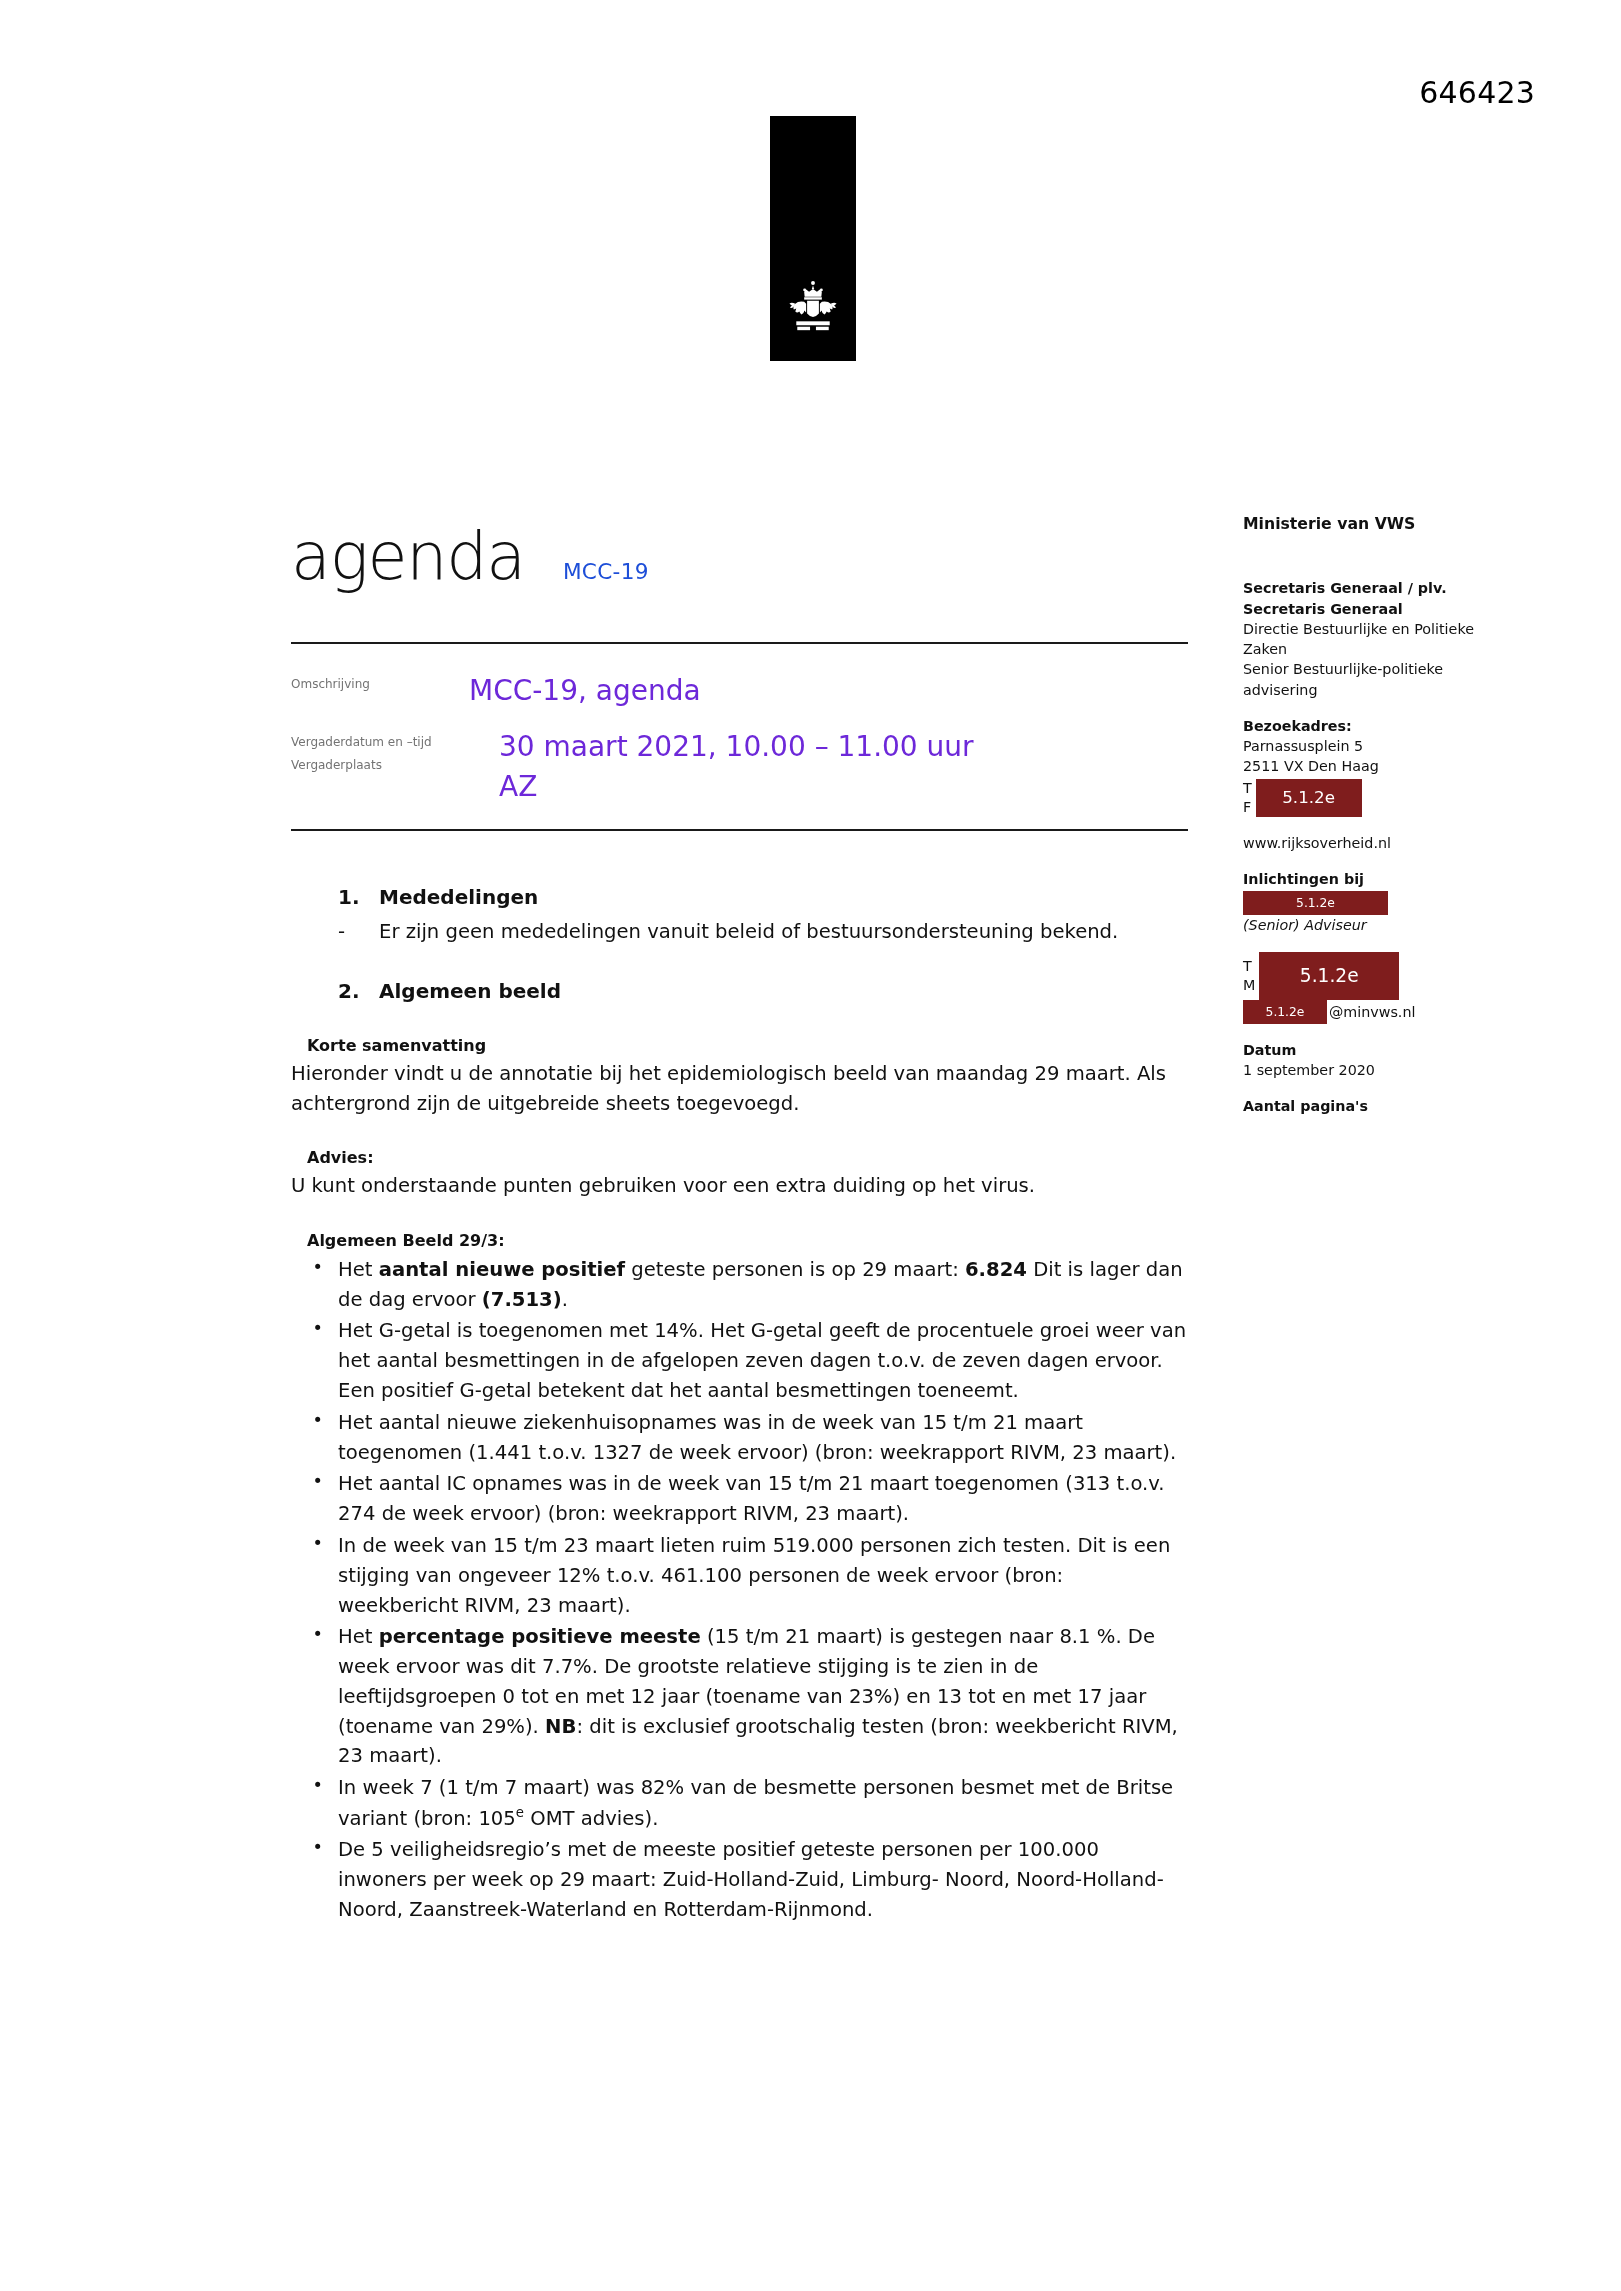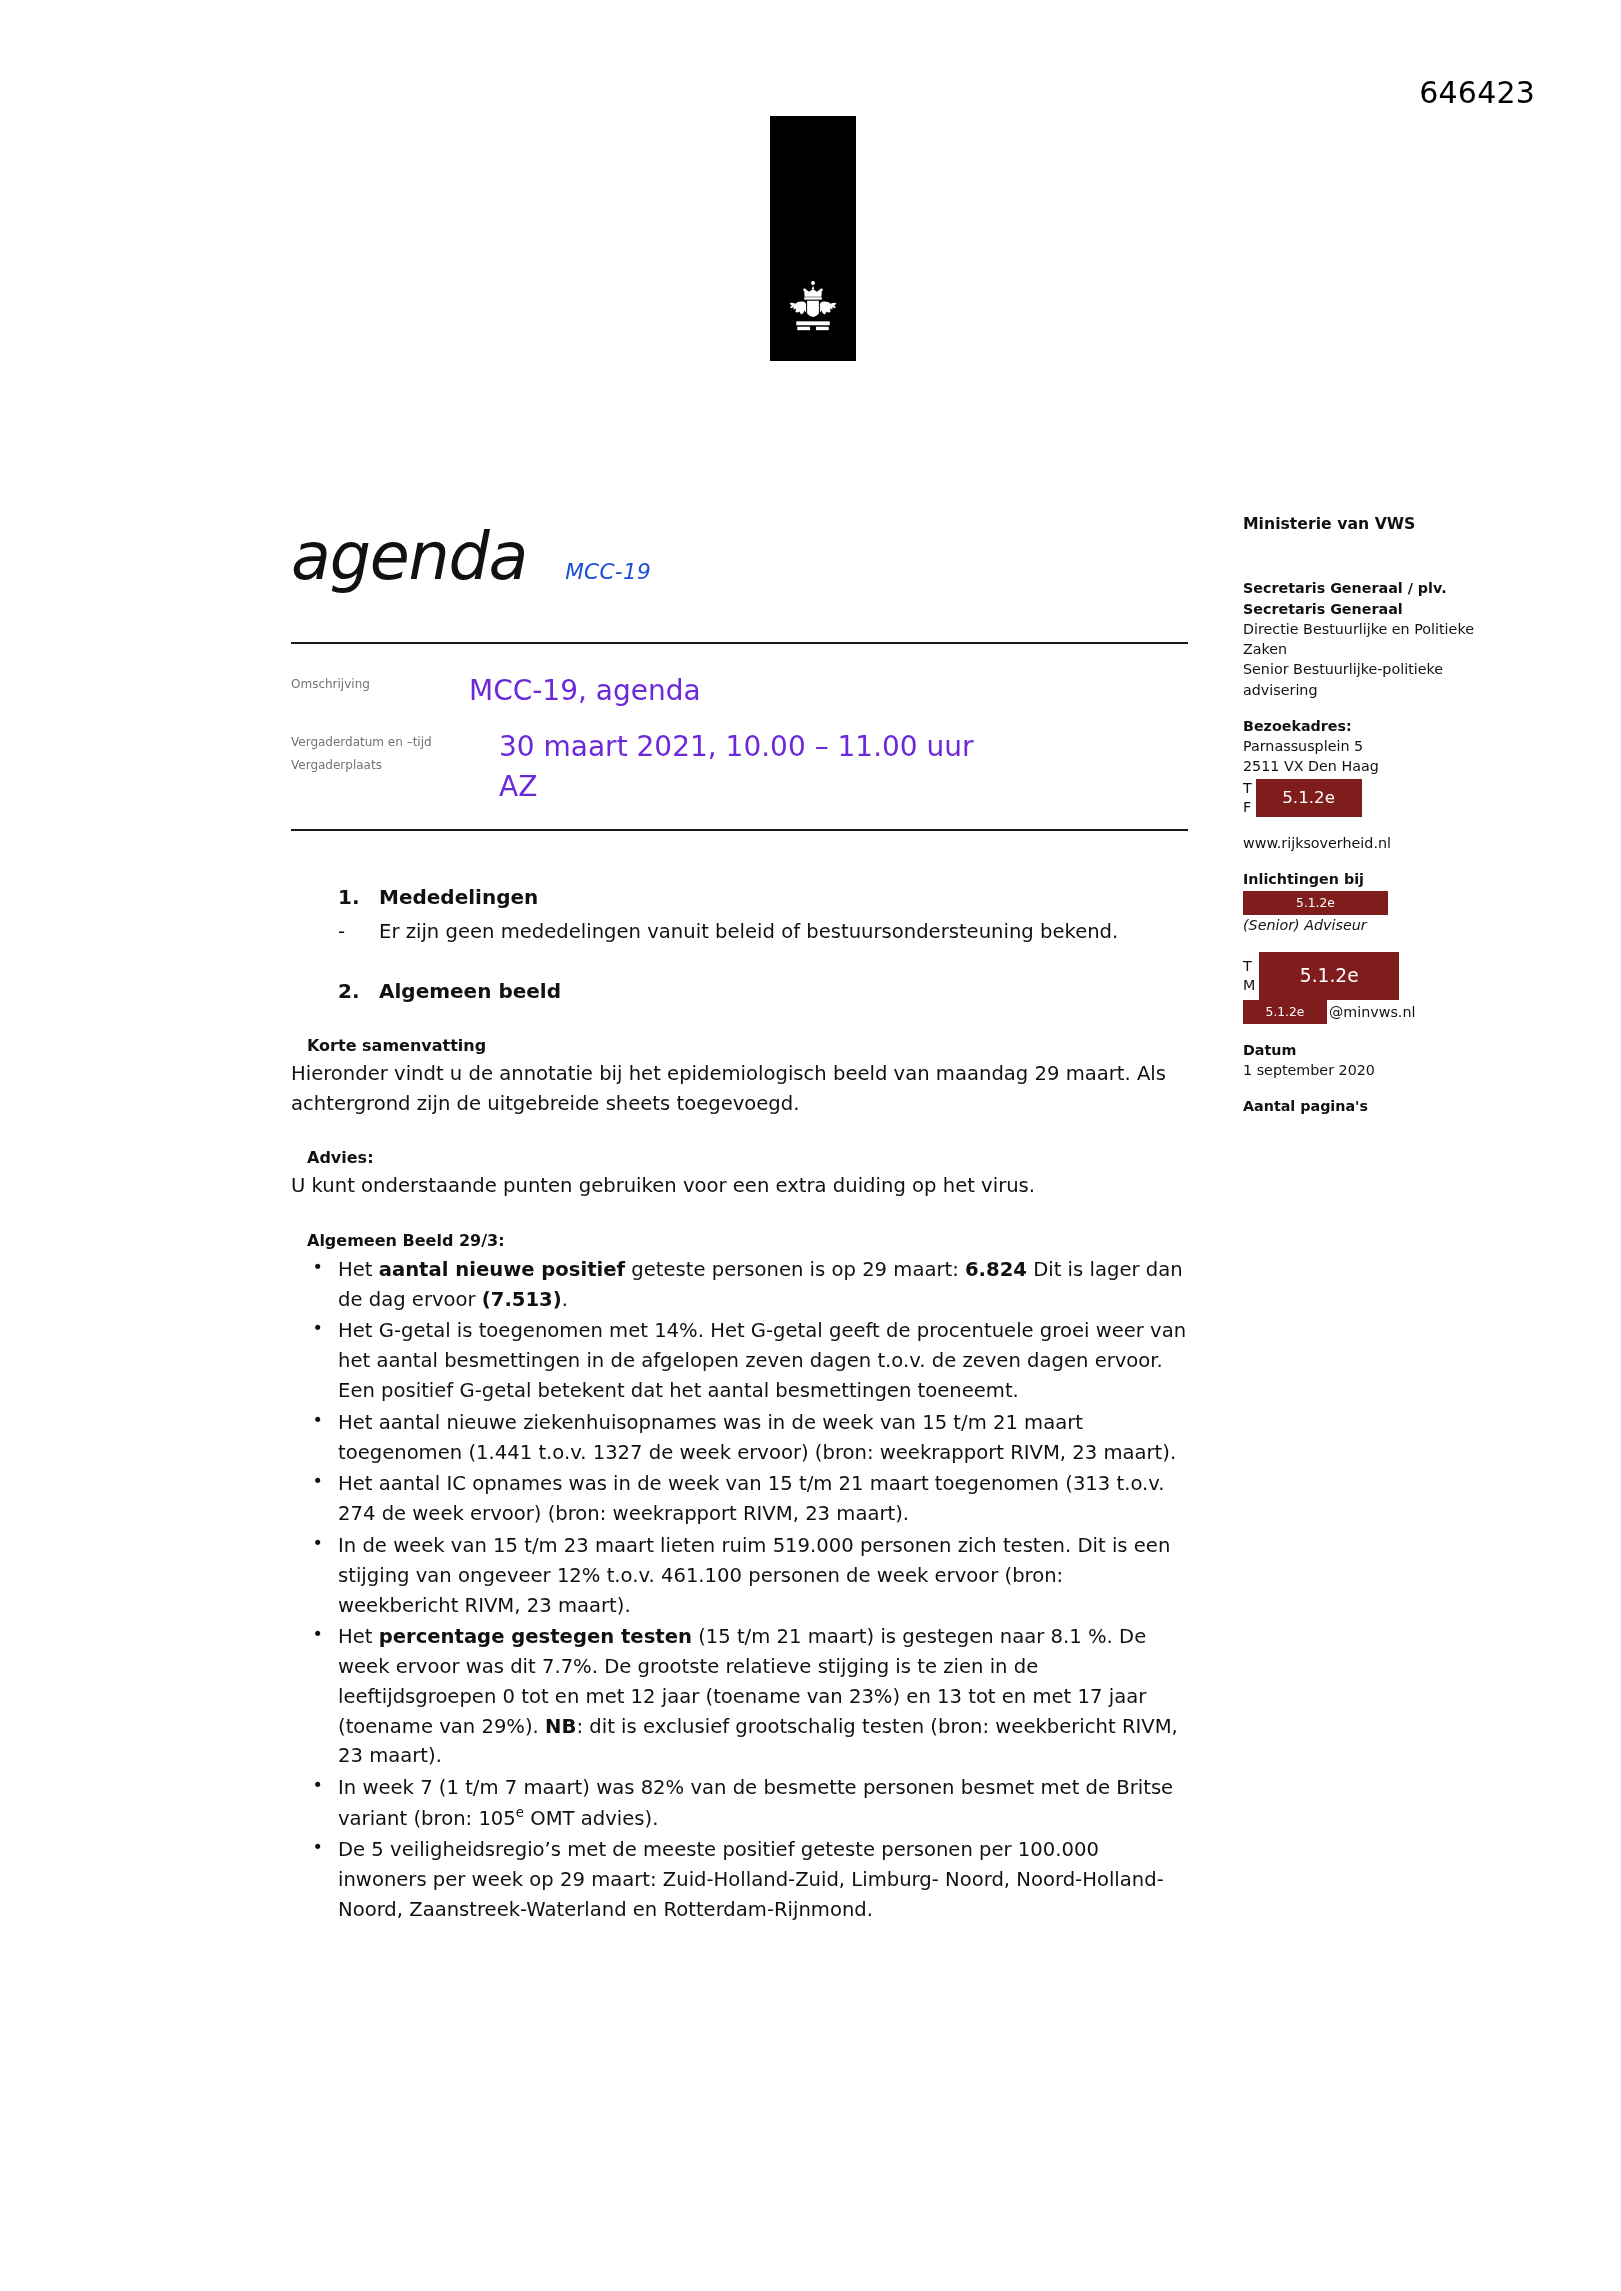--- a/index.html
+++ b/index.html
@@ -52,21 +52,20 @@
     top: 0;
     width: 897px;
   }
 
   .title-row {
     position: absolute;
     top: 524px;
     left: 0;
     display: flex;
     align-items: baseline;
-    font-style: italic;
   }
   .title-main {
     font-size: 65px;
     font-weight: 300;
     letter-spacing: -1.2px;
     line-height: 1;
     color: #111;
   }
   .title-sub {
     font-size: 21.6px;
@@ -321,21 +320,21 @@
     <p class="para">U kunt onderstaande punten gebruiken voor een extra duiding op het virus.</p>
 
     <div class="subhead">Algemeen Beeld 29/3:</div>
 
     <ul class="bullets">
       <li><span>Het </span><b>aantal nieuwe positief</b><span> geteste personen is op 29 maart: </span><b>6.824</b><span>  Dit is lager dan de dag ervoor </span><b>(7.513)</b><span>.</span></li>
       <li>Het G-getal is toegenomen met 14%. Het G-getal geeft de procentuele groei weer van het aantal besmettingen in de afgelopen zeven dagen t.o.v. de zeven dagen ervoor. Een positief G-getal betekent dat het aantal besmettingen toeneemt.</li>
       <li>Het aantal nieuwe ziekenhuisopnames was in de week van 15 t/m 21 maart toegenomen (1.441 t.o.v. 1327 de week ervoor) (bron: weekrapport RIVM, 23 maart).</li>
       <li>Het aantal IC opnames was in de week van 15 t/m 21 maart toegenomen (313 t.o.v. 274 de week ervoor) (bron: weekrapport RIVM, 23 maart).</li>
       <li>In de week van 15 t/m 23 maart lieten ruim 519.000 personen zich testen. Dit is een stijging van ongeveer 12%  t.o.v. 461.100 personen de week ervoor (bron: weekbericht RIVM, 23 maart).</li>
-      <li><span>Het </span><b>percentage gestegen testen</b><span> (15  t/m 21 maart) is gestegen naar 8.1 %. De week ervoor was dit 7.7%.  De grootste relatieve stijging is te zien in de leeftijdsgroepen 0 tot en met 12 jaar (toename van 23%) en 13 tot en met 17 jaar (toename van 29%). </span><b>NB</b><span>: dit is exclusief grootschalig testen (bron: weekbericht RIVM, 23 maart).</span></li>
+      <li><span>Het </span><b>percentage positieve meeste</b><span> (15  t/m 21 maart) is gestegen naar 8.1 %. De week ervoor was dit 7.7%.  De grootste relatieve stijging is te zien in de leeftijdsgroepen 0 tot en met 12 jaar (toename van 23%) en 13 tot en met 17 jaar (toename van 29%). </span><b>NB</b><span>: dit is exclusief grootschalig testen (bron: weekbericht RIVM, 23 maart).</span></li>
       <li><span>In week 7 (1 t/m 7 maart) was 82% van de besmette personen besmet met de Britse variant (bron: 105</span><sup>e</sup><span> OMT advies).</span></li>
       <li>De 5 veiligheidsregio’s met de meeste positief geteste personen per 100.000 inwoners per week op 29 maart: Zuid-Holland-Zuid, Limburg- Noord, Noord-Holland-Noord, Zaanstreek-Waterland en Rotterdam-Rijnmond.</li>
     </ul>
 
   </div>
 </div>
 
 <div class="sidebar">
   <div class="sb-title">Ministerie van VWS</div>
 

